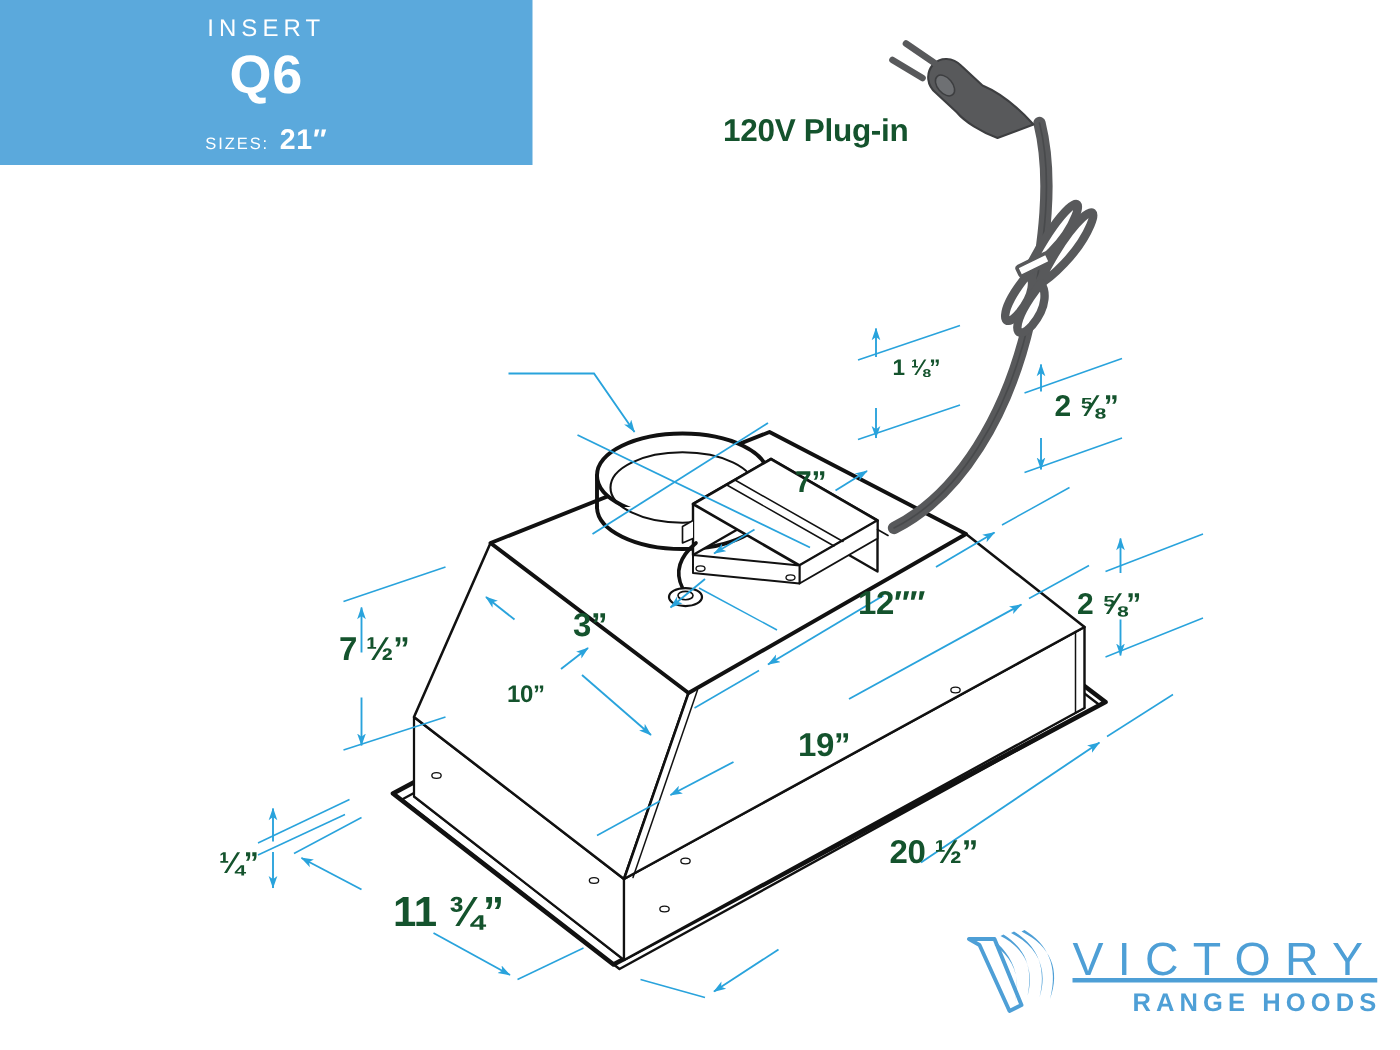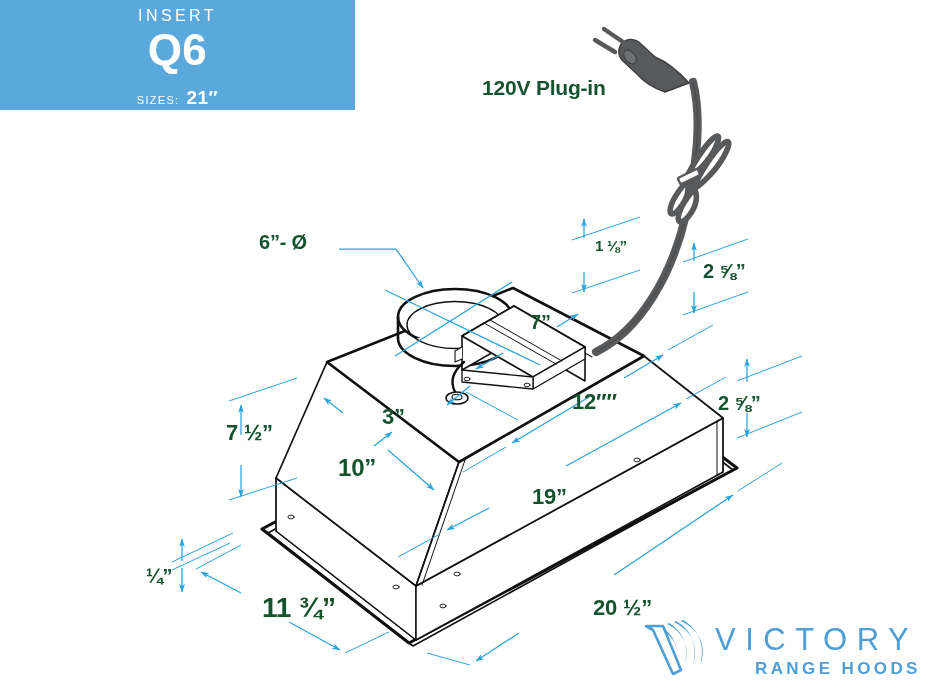--- a/index.html
+++ b/index.html
@@ -15,40 +15,40 @@
     position:absolute;left:0;top:0;width:355px;height:110px;
     background:#5BA9DC;color:#ffffff;
     display:flex;flex-direction:column;align-items:center;justify-content:center;
     box-sizing:border-box;padding-top:4px;
   }
   .banner-insert{
     font-size:16px;letter-spacing:3.4px;font-weight:400;line-height:1;
     margin-bottom:4px;
   }
   .banner-model{
-    font-size:44px;font-weight:bold;line-height:1;letter-spacing:.5px;margin-bottom:16px;
+    font-size:36px;font-weight:bold;line-height:1;letter-spacing:.5px;margin-bottom:16px;
   }
   .banner-sizes{display:flex;align-items:baseline;gap:7px;line-height:1;}
   .banner-sizes-label{font-size:11px;letter-spacing:1.3px;}
   .banner-sizes-value{font-size:19px;font-weight:bold;letter-spacing:.5px;}
 
   
   #drawing{position:absolute;left:0;top:0;width:933px;height:700px;}
 
   
   .dim{
     position:absolute;color:#14532d;font-weight:bold;white-space:nowrap;
     line-height:1;letter-spacing:-.2px;
   }
 
   
   .logo{position:absolute;left:643px;top:618px;width:280px;height:72px;}
   .logo-word{
     position:absolute;left:72px;top:6px;color:#4E9FD6;
-    font-size:31px;letter-spacing:9.5px;font-weight:400;line-height:1;
+    font-size:31px;letter-spacing:9.5px;font-weight:400;line-height:1;text-decoration:underline;
   }
   .logo-sub{
     position:absolute;left:74px;top:42px;color:#4E9FD6;
     font-size:17px;letter-spacing:3.4px;font-weight:bold;line-height:1;margin-left:38px;
   }
 </style>
 </head>
 <body>
 
 <div id="stage">
@@ -240,42 +240,41 @@
     <div class="banner-model">Q6</div>
     <div class="banner-sizes">
       <span class="banner-sizes-label">SIZES:</span>
       <span class="banner-sizes-value">21″</span>
     </div>
   </div>
 
   <div class="dim" style="left:482px;top:77px;font-size:21px;">120V Plug-in</div>
 
   <div class="dim" style="left:213px;top:232px;font-size:20px;text-align:center;width:140px;">
-    <div>6”- Ø</div>
   </div>
 
   <div class="dim" style="left:226px;top:422px;font-size:22px;">7 ½”</div>
 
-  <div class="dim" style="left:338px;top:456px;font-size:24px;">10”</div>
+  <div class="dim" style="left:338px;top:456px;font-size:16px;">10”</div>
 
   <div class="dim" style="left:382px;top:406px;font-size:22px;">3”</div>
 
   <div class="dim" style="left:530px;top:312px;font-size:20px;">7”</div>
 
   <div class="dim" style="left:572px;top:391px;font-size:22px;">12″″</div>
 
   <div class="dim" style="left:595px;top:238px;font-size:15px;">1 ⅛”</div>
 
   <div class="dim" style="left:703px;top:261px;font-size:20px;">2 ⅝”</div>
 
   <div class="dim" style="left:718px;top:393px;font-size:20px;">2 ⅝”</div>
 
   <div class="dim" style="left:532px;top:486px;font-size:22px;text-align:right;">19”</div>
 
-  <div class="dim" style="left:593px;top:557px;font-size:22px;margin-top:40px;">20 ½”</div>
+  <div class="dim" style="left:593px;top:557px;font-size:22px;">20 ½”</div>
 
   <div class="dim" style="left:146px;top:566px;font-size:20px;">¼”</div>
 
   <div class="dim" style="left:262px;top:594px;font-size:28px;">11 ¾”</div>
 
   <div class="logo">
     <svg width="72" height="62" viewBox="0 0 72 62">
       <path d="M3,8 L20,8 L38,52 L30,56 L10,12 Z" fill="none" stroke="#4E9FD6" stroke-width="2.6" stroke-linejoin="round"></path>
       <path d="M24,6 C40,14 47,28 42,46 C46,26 40,14 26,5 Z" fill="#4E9FD6"></path>
       <path d="M31,4 C49,13 56,28 50,47 C55,26 48,12 33,3 Z" fill="#4E9FD6"></path>

